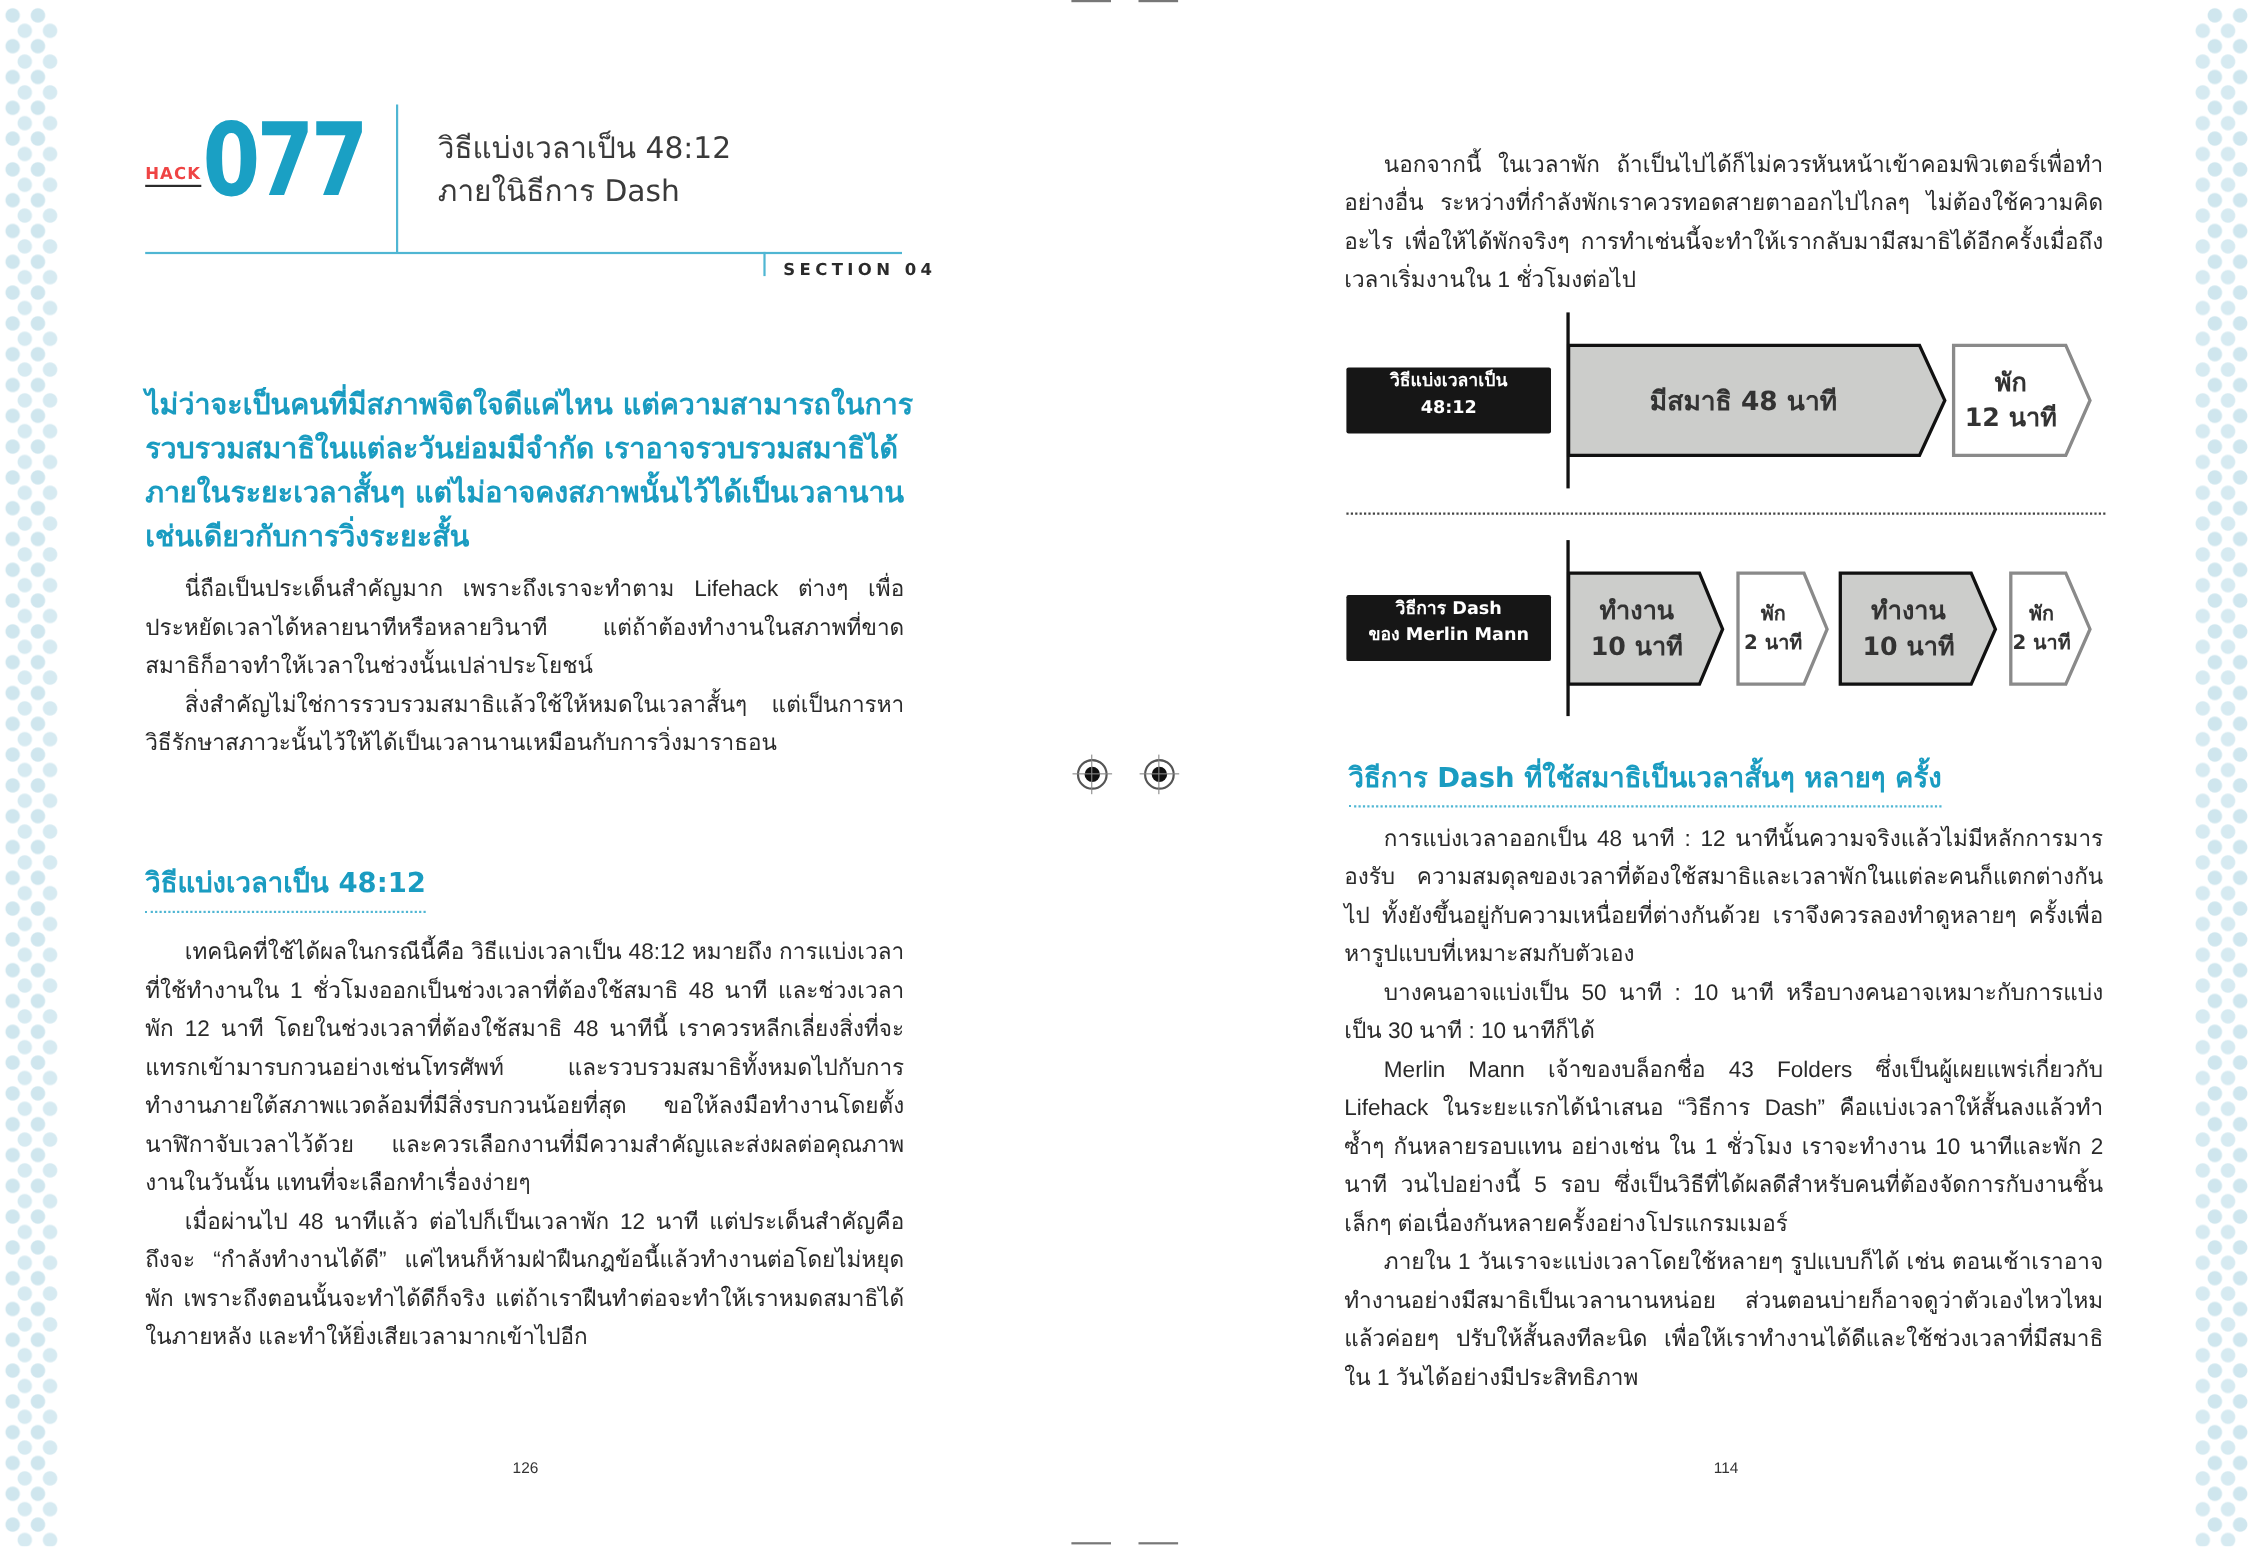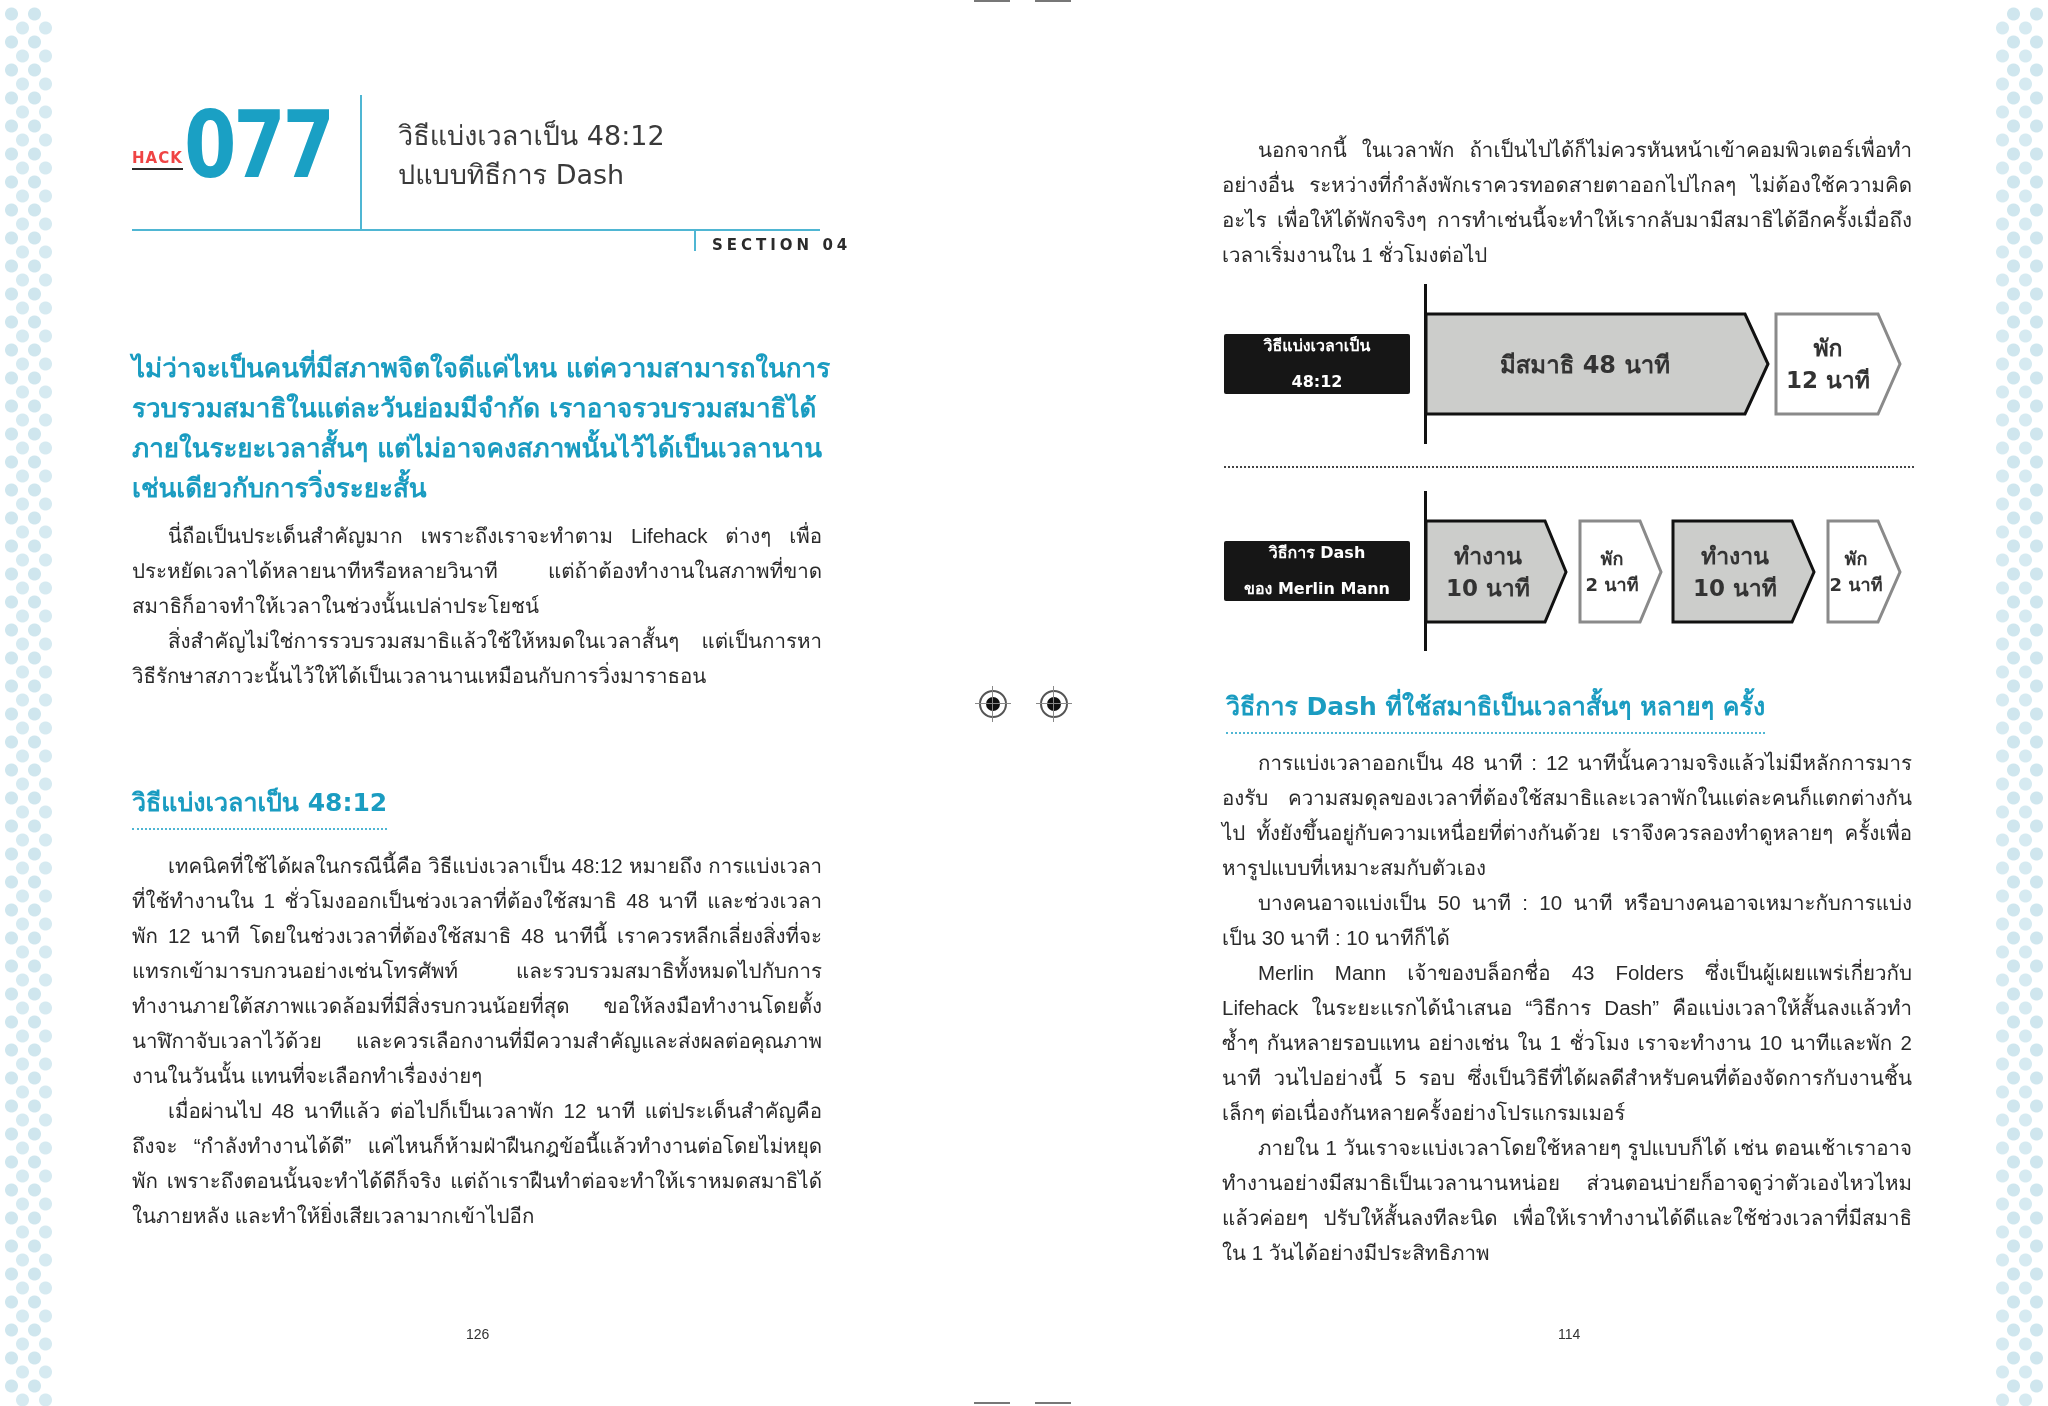--- a/index.html
+++ b/index.html
@@ -30,21 +30,21 @@
   .body { font-family:"Liberation Sans", sans-serif; font-size:20.5px; line-height:35px; color:#2a2a2a; text-align:justify; }
   .body p { margin:0; text-indent:36px; }
   .subhead { font-size:25px; color:#1a9cc1; font-weight:bold; padding-bottom:6px;
              border-bottom:2px dotted #4fb6d3; display:inline-block; }
   .pagenum { font-family:"Liberation Sans", sans-serif; font-size:14px; color:#333; }
   .regmark { position:absolute; width:24px; height:24px; border:2px solid #555; border-radius:50%; }
   .regmark::before { content:""; position:absolute; left:5px; top:5px; width:14px; height:14px; background:#111; border-radius:50%; }
   .regmark::after { content:""; position:absolute; left:-6px; top:11px; width:36px; height:1px; background:#888; }
   .regmark .v { position:absolute; left:11px; top:-6px; width:1px; height:36px; background:#888; }
   .dg-label { position:absolute; background:#161616; color:#fff; font-weight:bold; font-size:16px;
-              line-height:24px; text-align:center; display:flex; flex-direction:column; justify-content:space-between; border-radius:2px; }
+              line-height:24px; text-align:center; display:flex; flex-direction:column; justify-content:flex-start; border-radius:2px; }
   .dg-axis { position:absolute; width:3px; background:#111; }
   .dg-dots { position:absolute; height:0; border-top:2px dotted #444; }
   .dg-text { position:absolute; text-align:center; color:#333; font-weight:bold; display:flex; flex-direction:column; justify-content:center; }
   svg.dg { position:absolute; left:0; top:0; overflow:visible; }
 </style>
 </head>
 <body>
 
 <div class="edge left"></div>
 <div class="edge left2"></div>
@@ -62,21 +62,21 @@
 <div class="regmark" style="left:1040px; top:690px;">
     <span class="v"></span>
   </div>
 
 <div>
   <div class="abs hack-label">HACK</div>
   <div class="abs hack-num">077</div>
   <div class="abs vdiv"></div>
   <div class="abs title">
     <div>วิธีแบ่งเวลาเป็น 48:12</div>
-    <div>ปแบบทิธีการ Dash</div>
+    <div>ภายในิธีการ Dash</div>
   </div>
   <div class="abs hrule"></div>
   <div class="abs sdiv"></div>
   <div class="abs section">SECTION 04</div>
 
   <div class="abs lead">ไม่ว่าจะเป็นคนที่มีสภาพจิตใจดีแค่ไหน แต่ความสามารถในการรวบรวมสมาธิในแต่ละวันย่อมมีจำกัด เราอาจรวบรวมสมาธิได้ภายในระยะเวลาสั้นๆ แต่ไม่อาจคงสภาพนั้นไว้ได้เป็นเวลานาน เช่นเดียวกับการวิ่งระยะสั้น</div>
 
   <div class="abs body" style="left:132px; top:518px; width:690px;">
     <p>นี่ถือเป็นประเด็นสำคัญมาก เพราะถึงเราจะทำตาม Lifehack ต่างๆ เพื่อประหยัดเวลาได้หลายนาทีหรือหลายวินาที แต่ถ้าต้องทำงานในสภาพที่ขาดสมาธิก็อาจทำให้เวลาในช่วงนั้นเปล่าประโยชน์</p>
     <p>สิ่งสำคัญไม่ใช่การรวบรวมสมาธิแล้วใช้ให้หมดในเวลาสั้นๆ แต่เป็นการหาวิธีรักษาสภาวะนั้นไว้ให้ได้เป็นเวลานานเหมือนกับการวิ่งมาราธอน</p>

